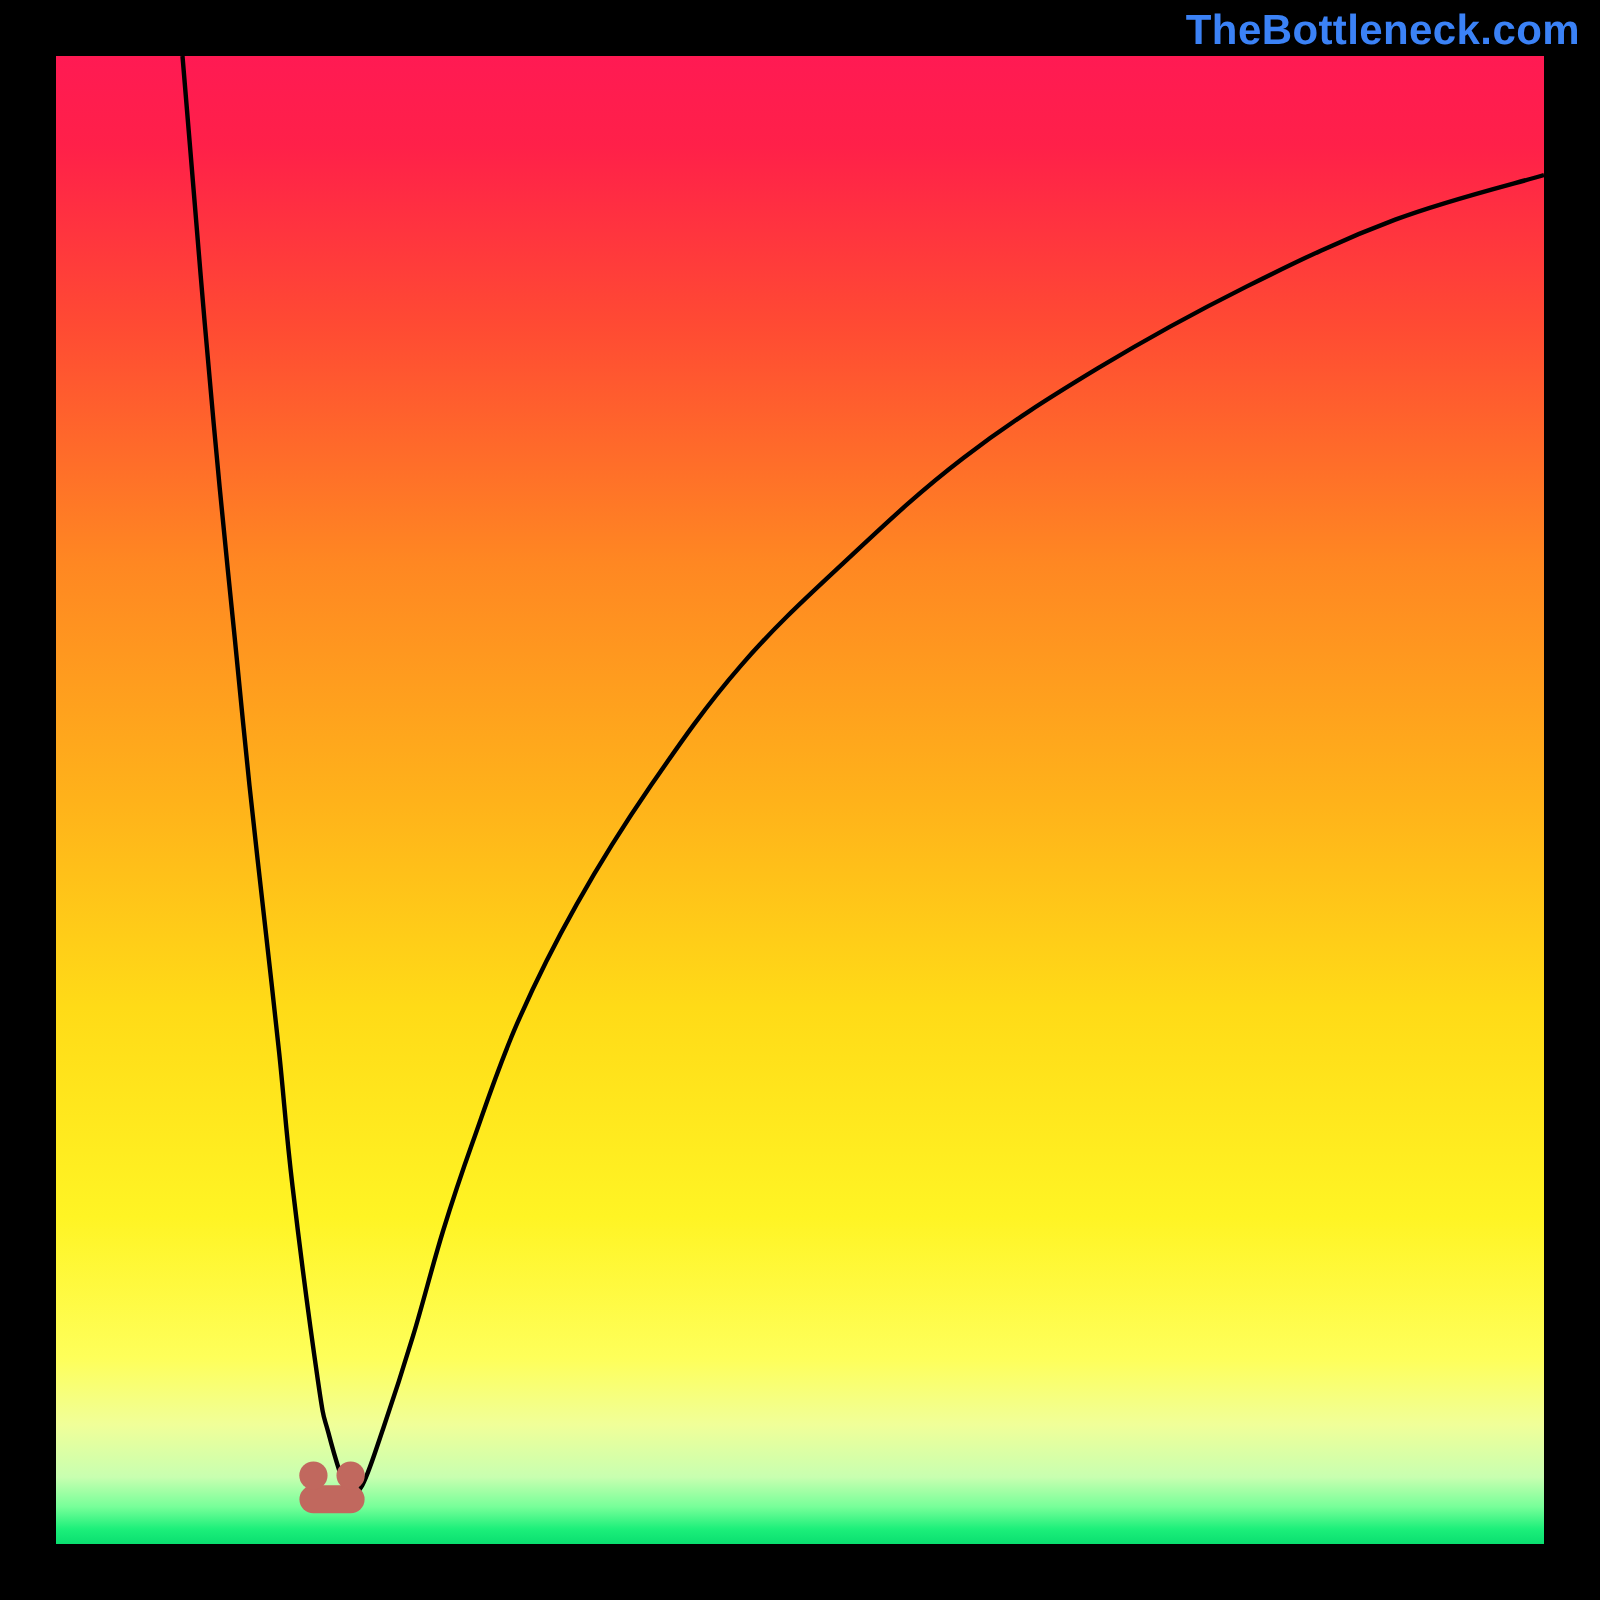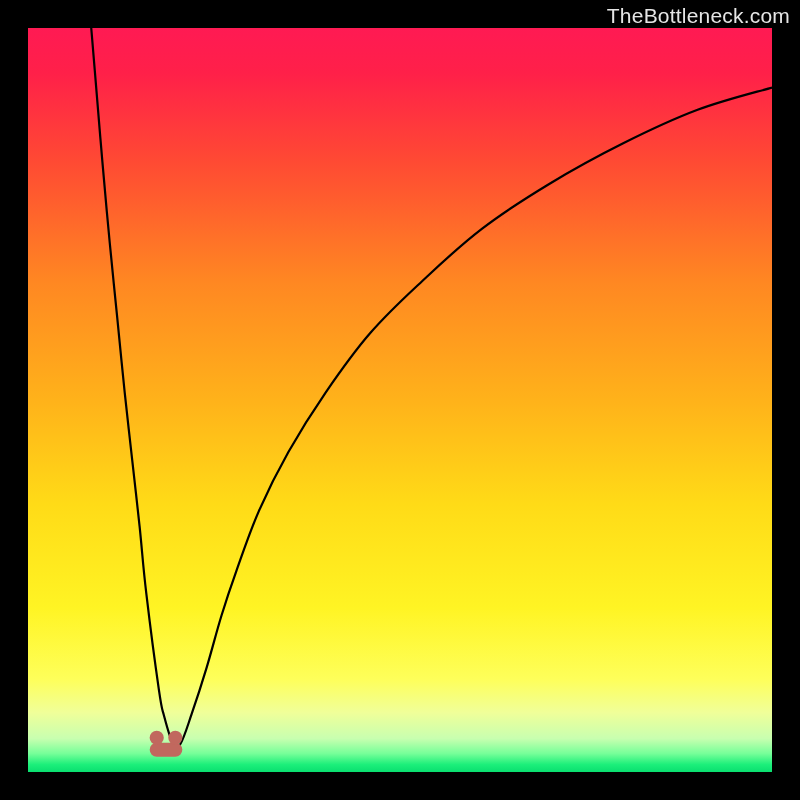--- a/index.html
+++ b/index.html
@@ -35,23 +35,23 @@
   svg.curve {
     position: absolute;
     left: 0; top: 0;
     width: 744px;
     height: 744px;
   }
   .watermark {
     position: absolute;
     top: 4px;
     right: 10px;
-    color: #e5e5e5;
+    color: #3b82f6;
     font-size: 21px;
-    font-weight: 400;
+    font-weight: 700;
     letter-spacing: 0.2px;
     user-select: none;
   }
 </style>
 </head>
 <body>
 
 <div class="frame">
 
   <div class="plot-area">

